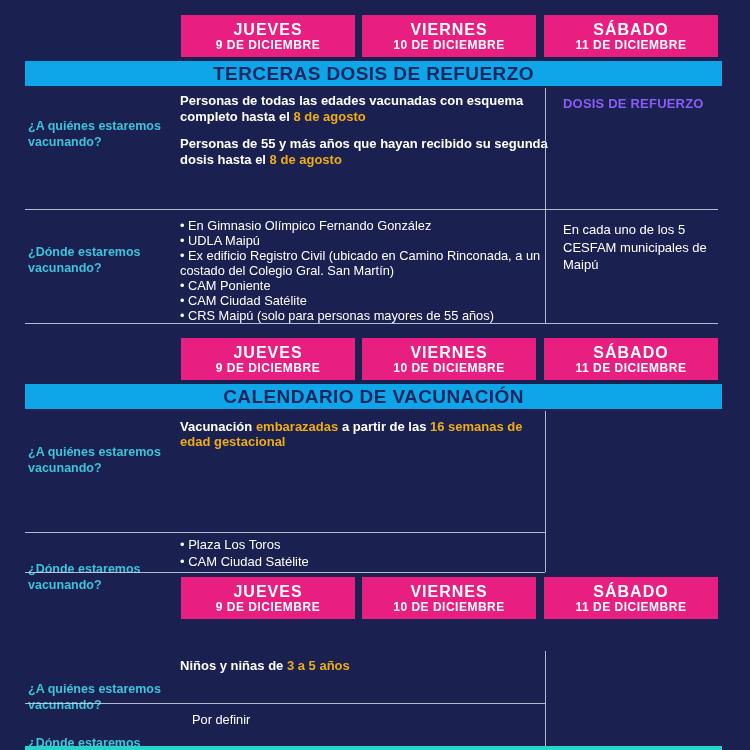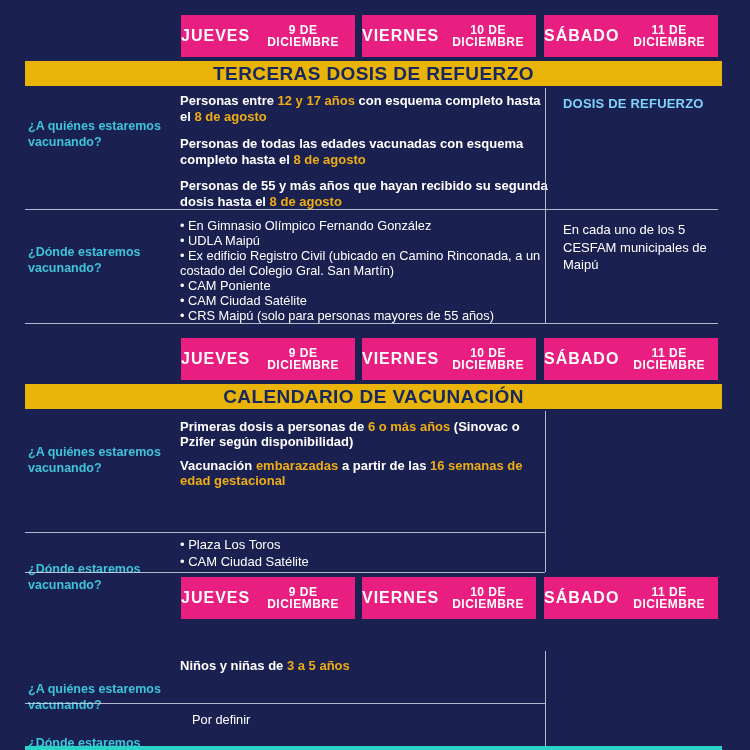--- a/index.html
+++ b/index.html
@@ -2,47 +2,47 @@
 <html><head>
 <meta charset="utf-8">
 <style>
   html,body{margin:0;padding:0;}
   body{width:750px;height:750px;background:#1a2050;font-family:"Liberation Sans",sans-serif;overflow:hidden;}
   .poster{position:relative;width:750px;height:750px;background:#1a2050;}
 
   
   .date-row{position:absolute;left:0;width:750px;height:42px;}
   .date-box{position:absolute;top:0;width:174px;height:42px;background:#e81f80;color:#ffffff;
-    display:flex;flex-direction:row;align-items:center;justify-content:center;gap:1px;text-align:center;}
+    display:flex;flex-direction:column;align-items:center;justify-content:center;gap:1px;text-align:center;}
   .date-box.b1{left:181px;} .date-box.b2{left:362px;} .date-box.b3{left:544px;}
   .date-day{font-size:16px;font-weight:700;letter-spacing:1px;line-height:1;}
   .date-sub{font-size:12px;font-weight:700;letter-spacing:.5px;line-height:1;}
 
   
-  .banner{position:absolute;left:25px;width:697px;height:25px;background:#eab308;color:#17275f;
+  .banner{position:absolute;left:25px;width:697px;height:25px;background:#0ea5e9;color:#17275f;
     font-size:19px;font-weight:700;letter-spacing:.4px;text-align:center;line-height:26px;}
 
   
   .q-label{position:absolute;left:28px;width:152px;color:#3fc3d9;font-size:12.5px;font-weight:700;line-height:1.3;margin-top:24px;}
 
   
   .paras{position:absolute;left:180px;display:flex;flex-direction:column;color:#ffffff;font-weight:700;}
   .paras p{margin:0;}
   .s1p{top:93px;width:368px;font-size:13px;line-height:1.22;gap:11px;}
   .s2p{top:419px;width:374px;font-size:13px;line-height:1.16;gap:9px;}
   .s3p{top:658px;width:374px;font-size:13px;line-height:1.2;gap:8px;}
   .hl{color:#eead15;}
 
   
   .bullets{position:absolute;left:180px;color:#ffffff;font-weight:400;}
   .bl1{top:218px;width:378px;font-size:12.8px;line-height:15px;}
   .bl2{top:536px;width:378px;font-size:13px;line-height:17px;}
 
   
-  .side-top{position:absolute;left:563px;top:96px;width:155px;color:#7dd3fc;font-size:13px;font-weight:700;letter-spacing:.2px;}
+  .side-top{position:absolute;left:563px;top:96px;width:155px;color:#8b5cf6;font-size:13px;font-weight:700;letter-spacing:.2px;}
   .side-bottom{position:absolute;left:563px;top:221px;width:152px;color:#ffffff;font-size:13px;font-weight:400;line-height:1.35;}
   .plain-text{position:absolute;left:192px;color:#ffffff;font-size:12.8px;font-weight:400;}
 
   
   .hline{position:absolute;height:1px;background:rgba(208,213,228,.85);}
   .vline{position:absolute;left:545px;width:1px;background:rgba(208,213,228,.85);}
 
   .bottom-strip{position:absolute;left:25px;top:746px;width:697px;height:4px;background:#29d3c7;}
 </style>
 </head>
@@ -62,21 +62,20 @@
     <div class="date-box b3">
       <div class="date-day">SÁBADO</div>
       <div class="date-sub">11 DE DICIEMBRE</div>
     </div>
   </div>
 
   <div class="banner" style="top:61px">TERCERAS DOSIS DE REFUERZO</div>
 
   <div class="q-label" style="top:94px">¿A quiénes estaremos vacunando?</div>
   <div class="paras s1p">
-    <p><span>Personas entre </span><span class="hl">12 y 17 años</span><span> con esquema completo hasta el </span><span class="hl">8 de agosto</span></p>
     <p><span>Personas de todas las edades vacunadas con esquema completo hasta el </span><span class="hl">8 de agosto</span></p>
     <p><span>Personas de 55 y más años que hayan recibido su segunda dosis hasta el </span><span class="hl">8 de agosto</span></p>
   </div>
   <div class="side-top">DOSIS DE REFUERZO</div>
 
   <div class="hline" style="top:209px;left:25px;width:693px"></div>
 
   <div class="q-label" style="top:220px">¿Dónde estaremos vacunando?</div>
   <div class="bullets bl1">
       <div>• En Gimnasio Olímpico Fernando González</div>
@@ -103,21 +102,20 @@
     <div class="date-box b3">
       <div class="date-day">SÁBADO</div>
       <div class="date-sub">11 DE DICIEMBRE</div>
     </div>
   </div>
 
   <div class="banner" style="top:384px">CALENDARIO DE VACUNACIÓN</div>
 
   <div class="q-label" style="top:420px">¿A quiénes estaremos vacunando?</div>
   <div class="paras s2p">
-    <p><span>Primeras dosis a personas de </span><span class="hl">6 o más años</span><span> (Sinovac o Pzifer según disponibilidad)</span></p>
     <p><span>Vacunación </span><span class="hl">embarazadas</span><span> a partir de las </span><span class="hl">16 semanas de edad gestacional</span></p>
   </div>
 
   <div class="hline" style="top:532px;left:25px;width:520px"></div>
 
   <div class="q-label" style="top:537px">¿Dónde estaremos vacunando?</div>
   <div class="bullets bl2">
       <div>• Plaza Los Toros</div>
       <div>• CAM Ciudad Satélite</div>
     </div>

